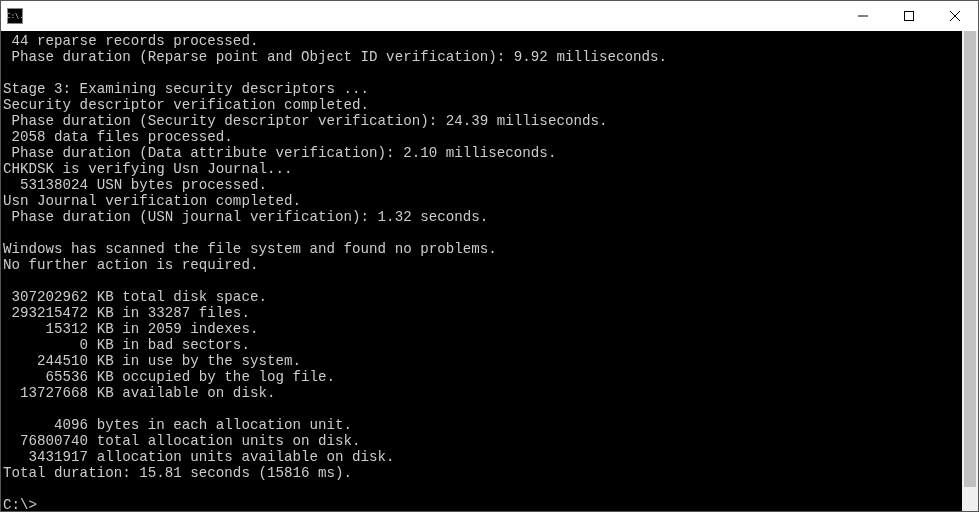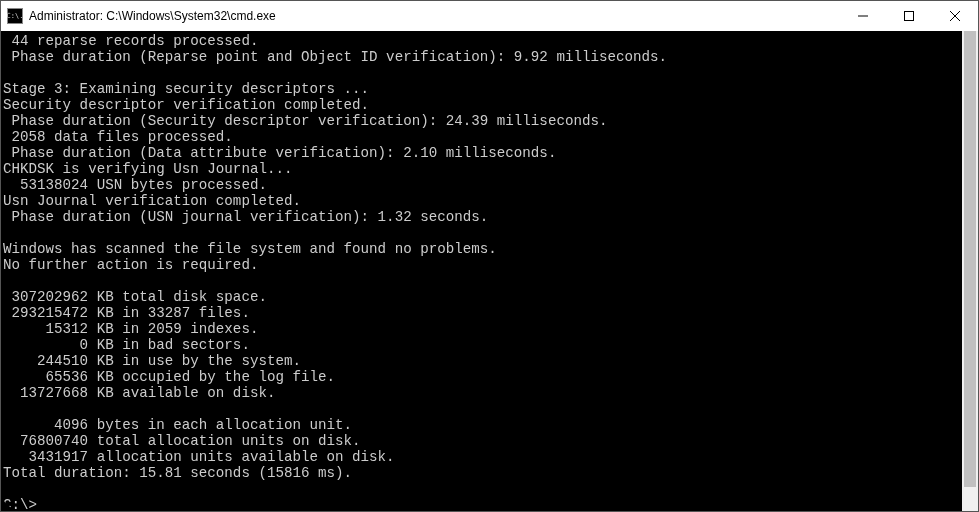--- a/index.html
+++ b/index.html
@@ -81,21 +81,20 @@
     .terminal {
       flex: 1;
       background: #000;
       color: #ccc;
       font-family: Consolas, "Courier New", monospace;
       font-size: 14.2px;
       line-height: 16px;
       padding: 2px 0 0 2px;
       white-space: pre;
       overflow: hidden;
-      border-radius: 21px;
     }
     .scrollbar {
       width: 16px;
       background: #f0f0f0;
       position: relative;
     }
     .scrollbar-thumb {
       position: absolute;
       left: 2px;
       right: 2px;
@@ -106,21 +105,20 @@
     }
   </style>
 </head>
 <body>
 
 <div class="window">
   <div class="titlebar">
     <div class="titlebar-icon">
       <span class="titlebar-icon-text">C:\.</span>
     </div>
-    <div class="titlebar-title">Administrator: C:\Windows\System32\cmd.exe</div>
     <div class="titlebar-spacer"></div>
     <div class="titlebar-buttons">
       <button class="titlebar-btn">
         <svg viewBox="0 0 10 10">
             <line x1="0" y1="5" x2="10" y2="5"></line>
           </svg>
       </button>
       <button class="titlebar-btn">
         <svg viewBox="0 0 10 10">
             <rect x="0.5" y="0.5" width="9" height="9"></rect>

